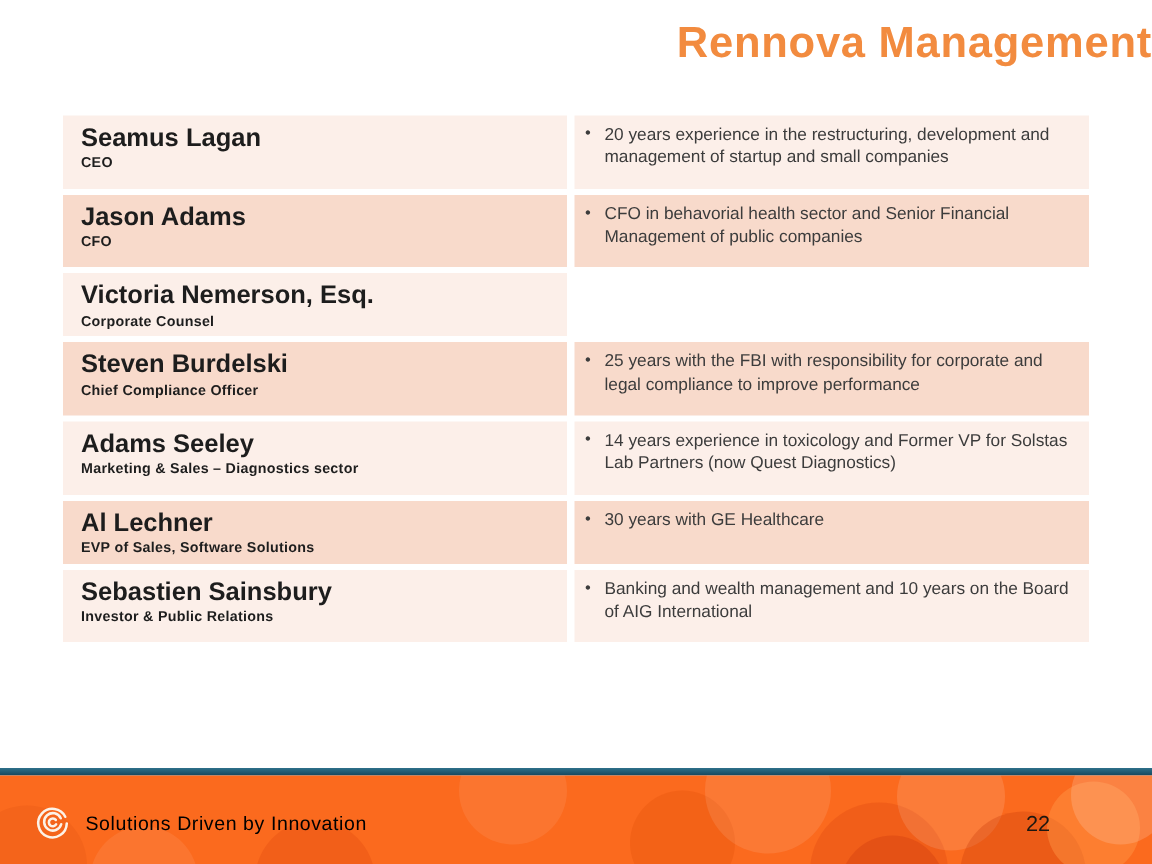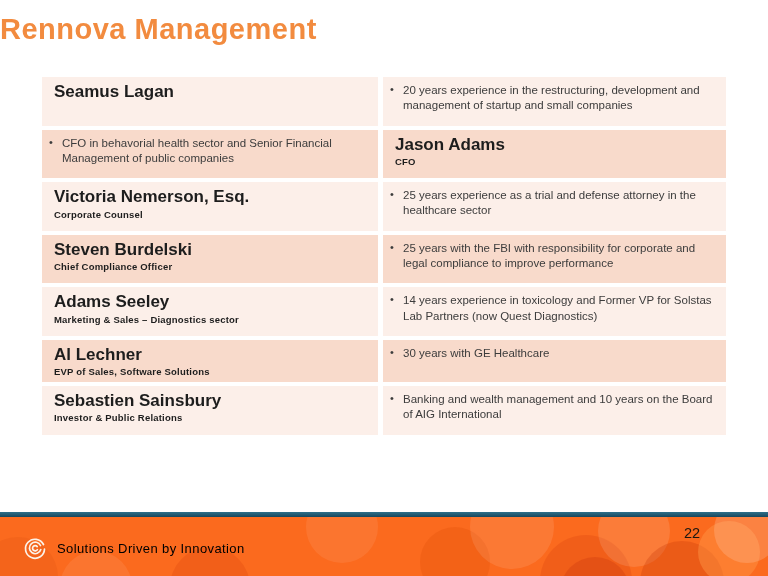--- a/index.html
+++ b/index.html
@@ -8,21 +8,21 @@
     width: 768px; height: 576px;
     position: relative;
     background: #ffffff;
     font-family: "Liberation Sans", sans-serif;
     overflow: hidden;
   }
 
   
   .slide-title {
     position: absolute; top: 13px; left: 0; width: 100%;
-    text-align: left;
+    text-align: right;
     font-size: 29px; font-weight: 700;
     color: #F28B3F;
     letter-spacing: 0.5px;
     margin: 0;
   }
 
   
   .mgmt-table { position: absolute; top: 77px; left: 42px; width: 684px; }
   .row {
     display: grid;
@@ -87,63 +87,59 @@
   .d10 { left: -22px; top: 20px;  width: 80px; height: 80px; background: rgba(220,80,20,0.22); }
   .d11 { left: 306px; top: -26px; width: 72px; height: 72px; background: rgba(255,255,255,0.08); }
   .d12 { left: 560px; top: 40px;  width: 70px; height: 70px; background: rgba(190,45,10,0.25); }
 
   .footer-logo { position: absolute; left: 23px; top: 20px; width: 24px; height: 24px; }
   .slogan {
     position: absolute; left: 57px; top: 24px;
     font-size: 13px; color: #000000; letter-spacing: 0.4px;
   }
   .page-number {
-    position: absolute; left: 684px; top: 8px;
+    position: absolute; left: 684px; top: 25px;
     font-size: 14.5px; color: #1C1711;
   }
 </style>
 </head>
 <body>
 
 <h1 class="slide-title">Rennova Management</h1>
 
 <div class="mgmt-table">
 
   <div class="row light">
     <div class="cell left">
       <div class="name">Seamus Lagan</div>
+      <div class="role">CEO</div>
     </div>
     <div class="cell right">
       <ul class="bullets">
         <li>20 years experience in the restructuring, development and management of startup and small companies</li>
       </ul>
     </div>
   </div>
 
   <div class="row dark">
-    <div class="cell right">
-      <ul class="bullets">
-        <li>CFO in behavorial health sector and Senior Financial Management of public companies</li>
-      </ul>
-    </div>
     <div class="cell left">
       <div class="name">Jason Adams</div>
       <div class="role">CFO</div>
     </div>
+    <div class="cell right">
+      <ul class="bullets">
+        <li>CFO in behavorial health sector and Senior Financial Management of public companies</li>
+      </ul>
+    </div>
   </div>
 
   <div class="row light">
     <div class="cell left">
       <div class="name">Victoria Nemerson, Esq.</div>
       <div class="role">Corporate Counsel</div>
-    </div>
-    <div class="cell right">
-      <ul class="bullets">
-        <li>25 years experience as a trial and defense attorney in the healthcare sector</li>
-      </ul>
     </div>
   </div>
 
   <div class="row dark">
     <div class="cell left">
       <div class="name">Steven Burdelski</div>
       <div class="role">Chief Compliance Officer</div>
     </div>
     <div class="cell right">
       <ul class="bullets">

